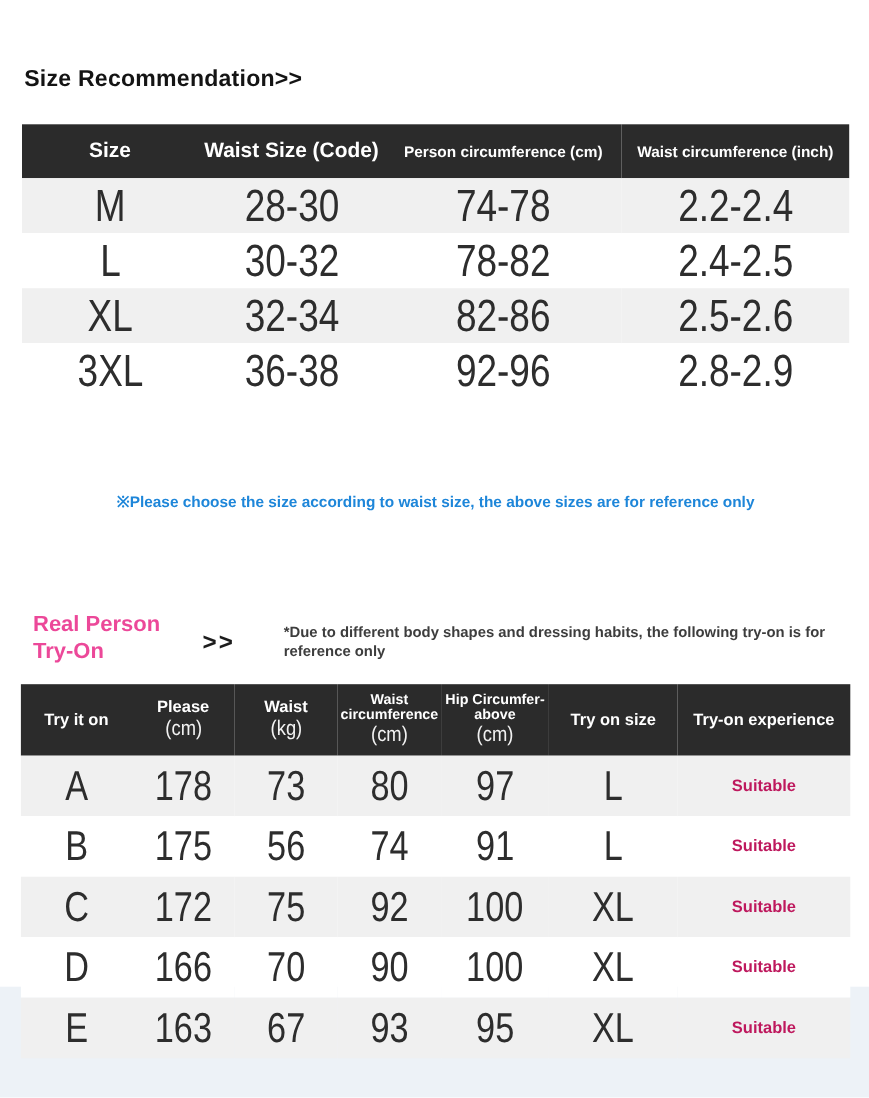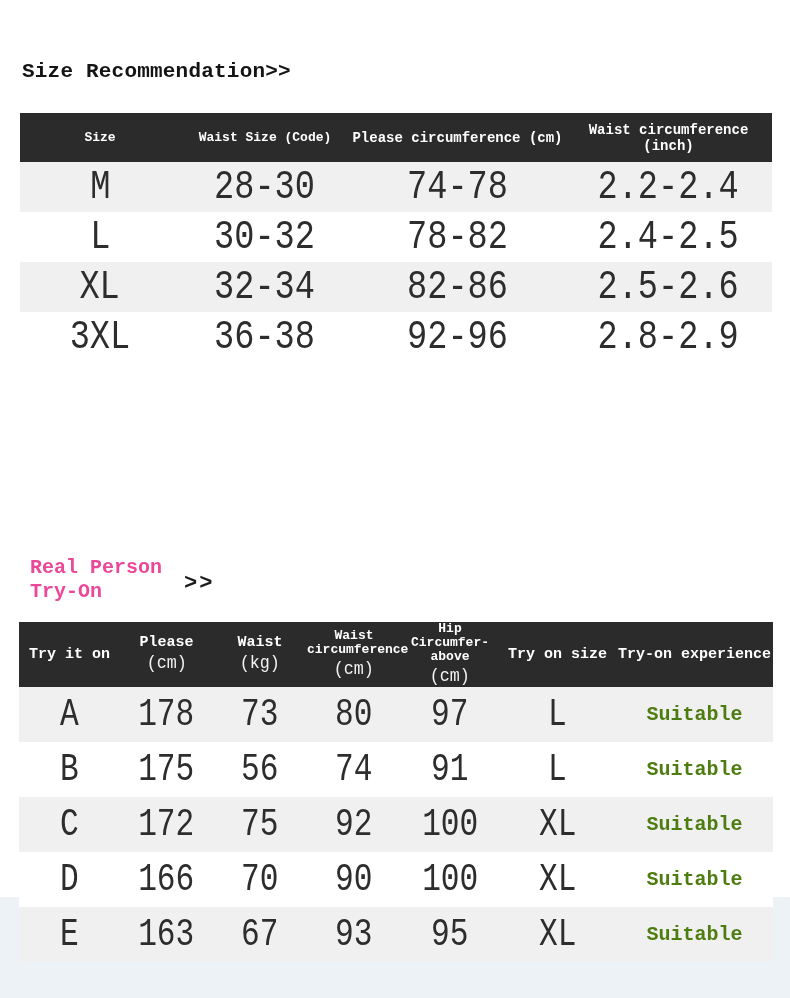--- a/index.html
+++ b/index.html
@@ -1,28 +1,28 @@
 <!DOCTYPE html>
 <html><head>
 <meta charset="utf-8">
 <style>
   html,body{margin:0;padding:0;background:#ffffff;}
   .page{position:relative;width:790px;height:998px;background:#ffffff;overflow:hidden;
-        font-family:Liberation Mono, monospace;color:#1c1c1c;}
+        font-family:Liberation Sans, sans-serif;color:#1c1c1c;}
   .bottom-band{position:absolute;left:0;top:897px;width:790px;height:101px;background:#edf2f7;z-index:0;}
   .layer{position:absolute;z-index:1;}
 
   .page-title{left:22px;top:60px;font-size:21px;font-weight:bold;color:#141414;letter-spacing:.2px;}
 
   
   table{border-collapse:collapse;table-layout:fixed;}
   .size-table{left:20px;top:113px;width:752px;}
   .size-table thead tr{height:49px;background:#2b2b2b;color:#ffffff;}
   .size-table th{font-weight:bold;padding:0;text-align:center;vertical-align:middle;}
-  .size-table th.big{font-size:13px;}
+  .size-table th.big{font-size:19px;}
   .size-table th.small{font-size:14px;}
   .size-table tbody tr{height:50px;}
   .size-table tbody tr:nth-child(odd){background:#f0f0f0;}
   .size-table tbody tr:nth-child(even){background:#ffffff;}
   td{text-align:center;vertical-align:middle;padding:0;}
 
   .condensed{display:inline-block;transform:scaleX(.82);transform-origin:50% 50%;
              font-weight:400;color:#2d2d2d;white-space:nowrap;}
   .num-lg{font-size:41px;line-height:1;}
   .num-md{font-size:38px;line-height:1;}
@@ -43,21 +43,21 @@
   .tryon-table{left:19px;top:622px;width:754px;}
   .tryon-table thead tr{height:65px;background:#2b2b2b;color:#ffffff;}
   .tryon-table th{font-weight:bold;text-align:center;vertical-align:middle;padding:0;}
   .h2-label{font-size:15px;line-height:16px;white-space:pre-line;}
   .h2-label.sm{font-size:13px;line-height:14px;}
   .h2-sub{font-size:19px;color:#f2f2f2;margin-top:1px;}
   .h2-sub .condensed{color:#f2f2f2;transform:scaleX(.88);}
   .tryon-table tbody tr{height:55px;}
   .tryon-table tbody tr:nth-child(odd){background:#f0f0f0;}
   .tryon-table tbody tr:nth-child(even){background:#ffffff;}
-  .experience{font-size:20px;font-weight:bold;color:#4d7c0f;}
+  .experience{font-size:15px;font-weight:bold;color:#be185d;}
 </style>
 </head>
 <body>
 
 <div class="page">
 
   <div class="bottom-band"></div>
 
   <div class="layer page-title">Size Recommendation&gt;&gt;</div>
 
@@ -65,21 +65,21 @@
     <colgroup>
       <col style="width:160px">
         <col style="width:170px">
         <col style="width:215px">
         <col style="width:207px">
     </colgroup>
     <thead>
       <tr>
         <th class="big">Size</th>
         <th class="big">Waist Size (Code)</th>
-        <th class="small">Please circumference (cm)</th>
+        <th class="small">Person circumference (cm)</th>
         <th class="small">Waist circumference (inch)</th>
       </tr>
     </thead>
     <tbody>
       <tr>
         <td><span class="condensed num-lg">M</span></td>
         <td><span class="condensed num-lg">28-30</span></td>
         <td><span class="condensed num-lg">74-78</span></td>
         <td><span class="condensed num-lg">2.2-2.4</span></td>
       </tr>
@@ -98,25 +98,27 @@
       <tr>
         <td><span class="condensed num-lg">3XL</span></td>
         <td><span class="condensed num-lg">36-38</span></td>
         <td><span class="condensed num-lg">92-96</span></td>
         <td><span class="condensed num-lg">2.8-2.9</span></td>
       </tr>
     </tbody>
   </table>
 
   <div class="layer size-notes">
+    <p>※Please choose the size according to waist size, the above sizes are for reference only</p>
   </div>
 
   <div class="layer tryon-title">Real Person
 Try-On</div>
   <div class="layer tryon-arrows">&gt;&gt;</div>
+  <div class="layer tryon-disclaimer">*Due to different body shapes and dressing habits, the following try-on is for reference only</div>
 
   <table class="layer tryon-table">
     <colgroup>
       <col style="width:101px">
         <col style="width:93px">
         <col style="width:94px">
         <col style="width:94px">
       <col style="width:98px">
         <col style="width:117px">
         <col style="width:157px">

